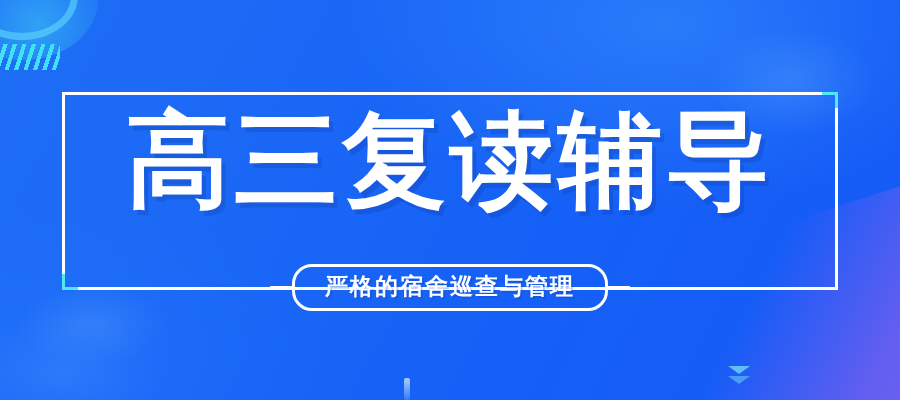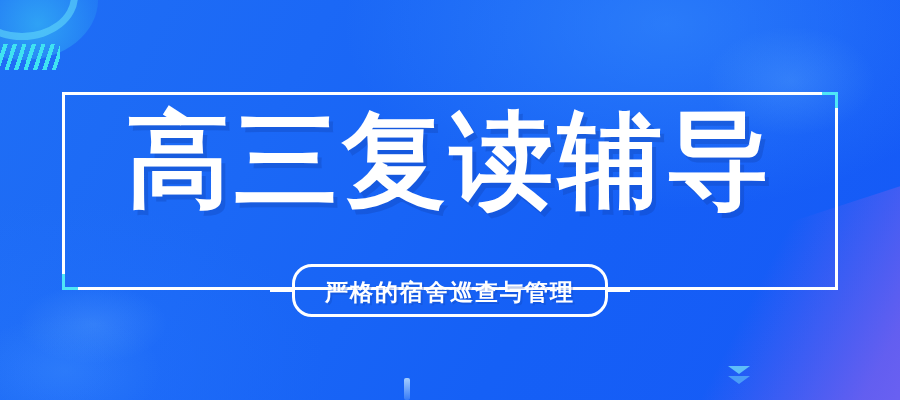--- a/index.html
+++ b/index.html
@@ -104,21 +104,21 @@
     left:0; right:0; top:264px;
     display:flex; align-items:center; justify-content:center;
     gap:0;
   }
   .sub-dash {
     width:22px; height:3px; background:#ffffff; flex:0 0 auto;
   }
   .sub-pill {
     border:3px solid #ffffff;
     border-radius:20px;
-    padding:12px 30px 8px 30px;
+    padding:6px 30px 8px 30px;
     color:#ffffff;
     font-size:23px;
     line-height:27px;
     font-weight:bold;
     letter-spacing:2px;
     white-space:nowrap;
     text-shadow:2px 2px 0 rgba(16,62,170,0.26);
     font-family:"DejaVu Sans", "Liberation Sans", sans-serif;
   }
 

